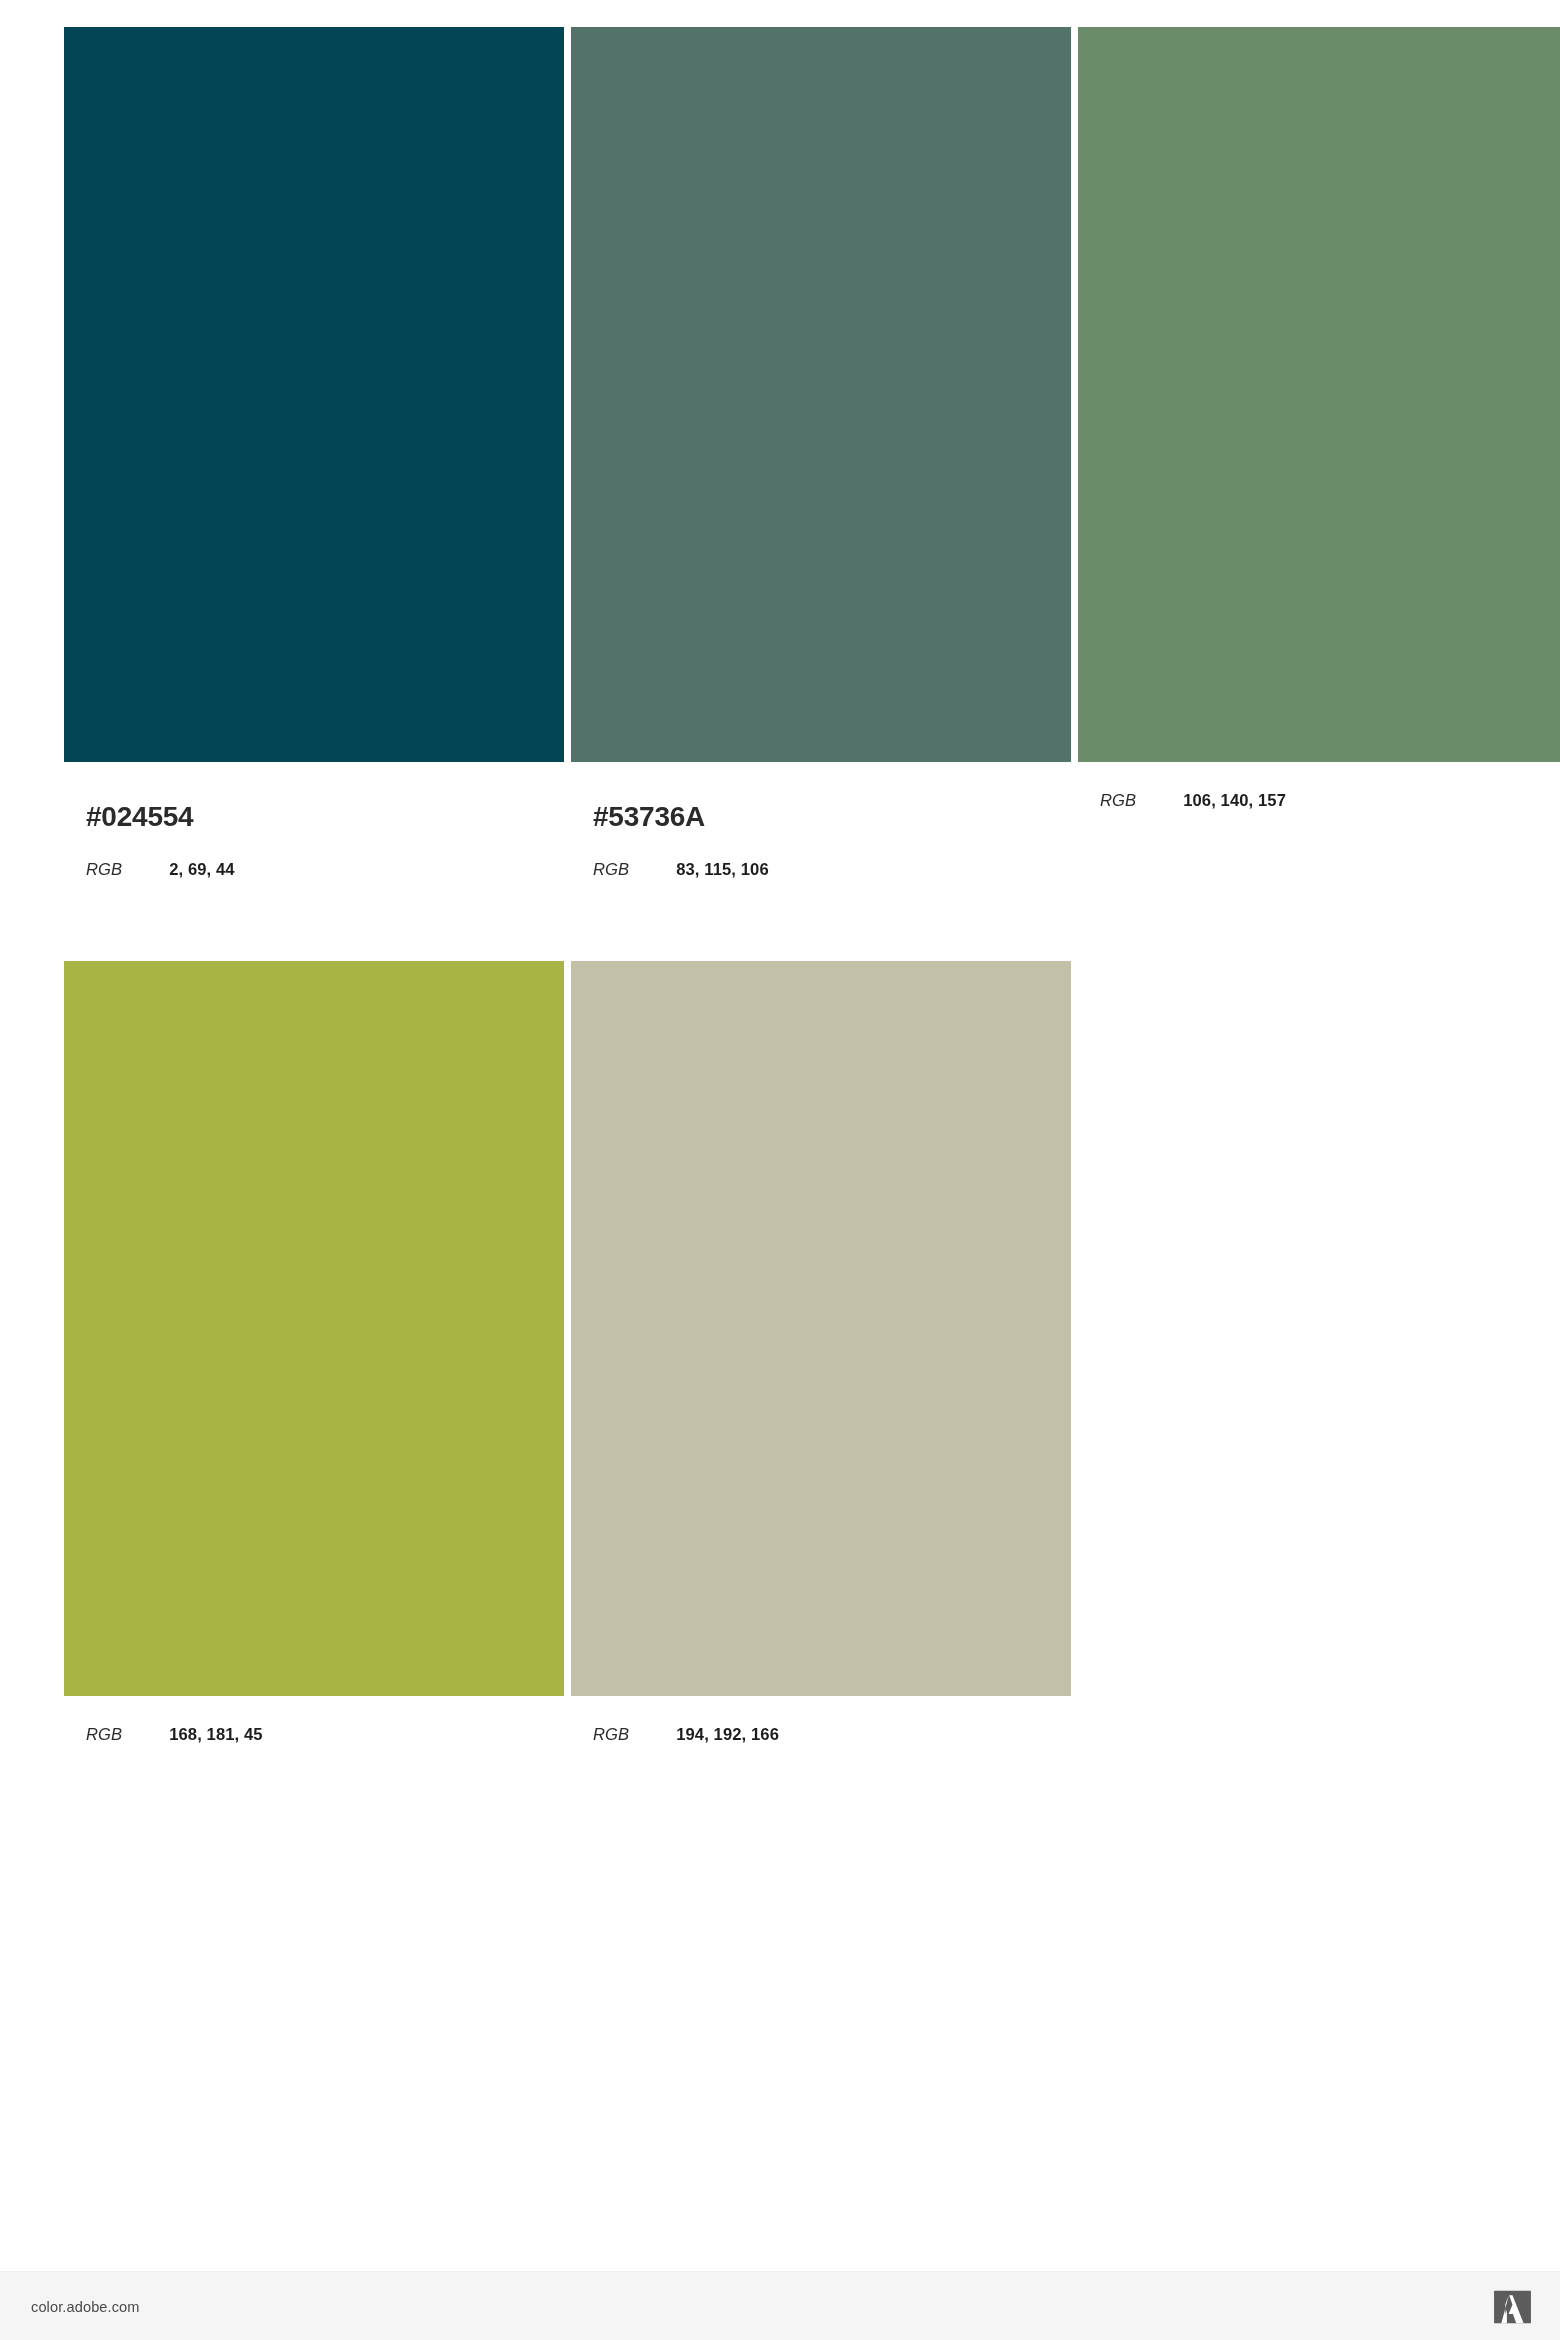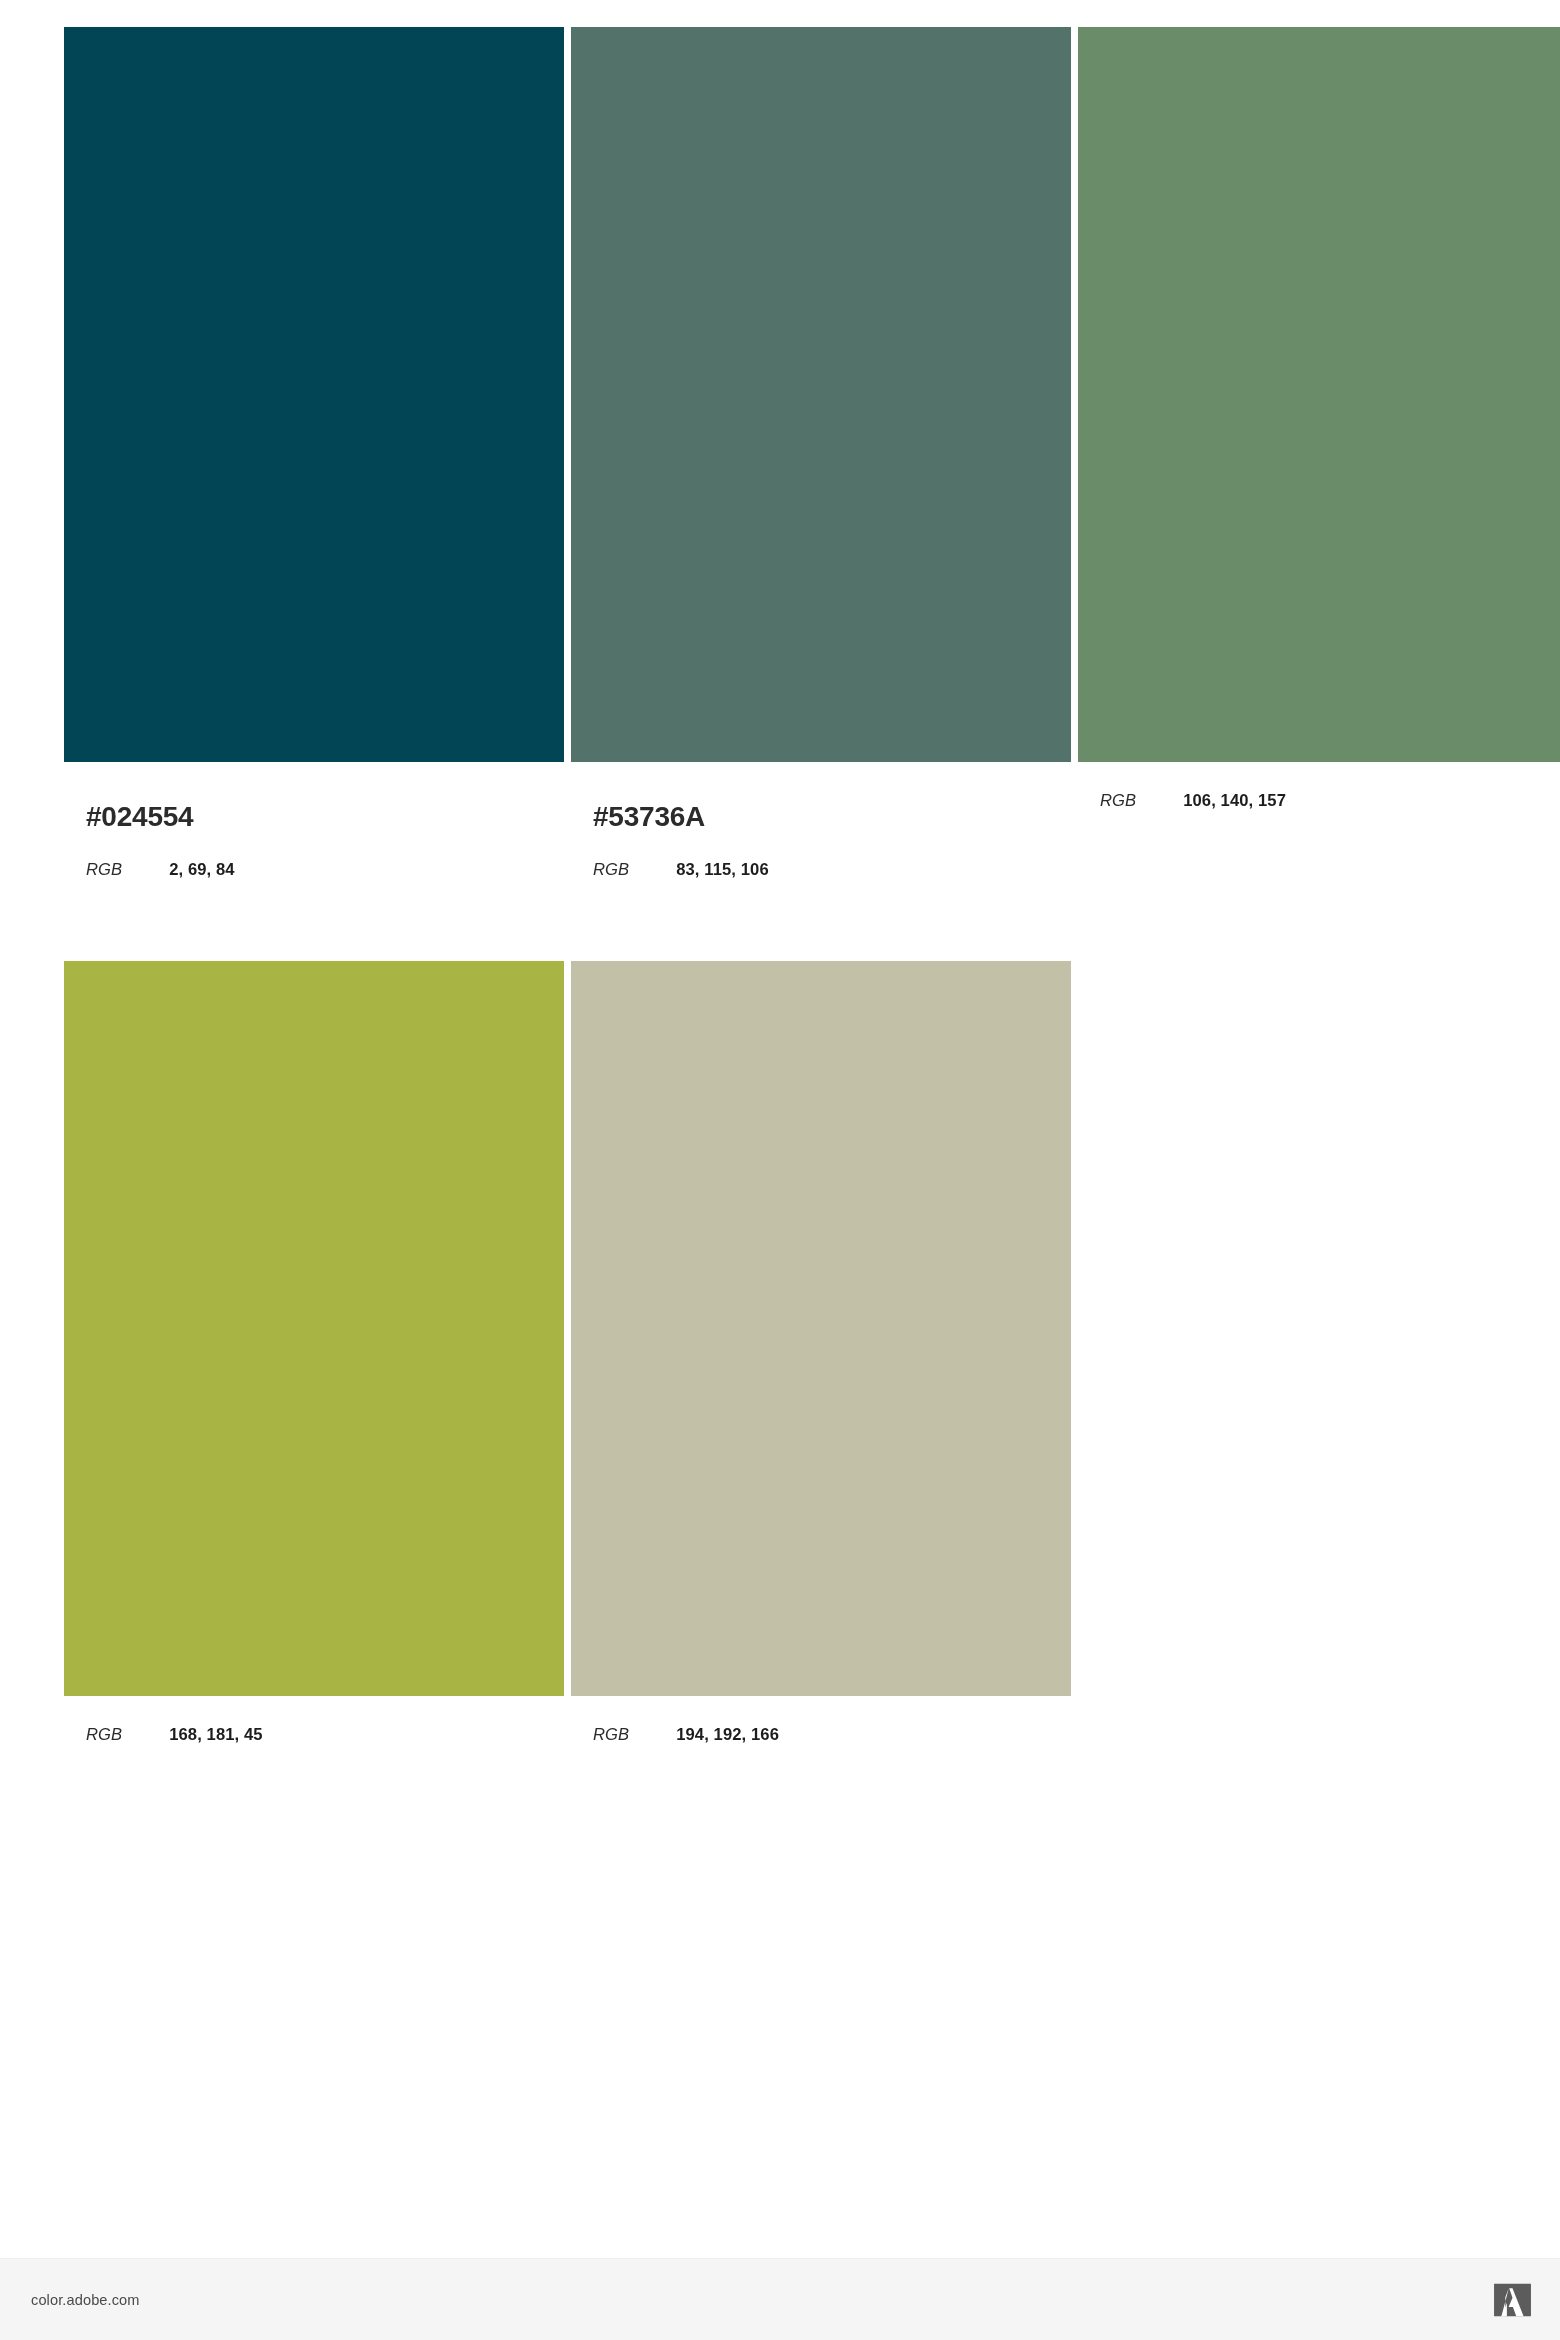--- a/index.html
+++ b/index.html
@@ -83,21 +83,21 @@
     margin-left: 47px;
     letter-spacing: 0.1px;
   }
 
   
   .footer {
     position: absolute;
     left: 0;
     bottom: 0;
     width: 1560px;
-    height: 83px;
+    height: 70px;
     background: #f5f5f5;
     border-top: 1px solid #eeeeee;
     box-sizing: border-box;
   }
   .footer-url {
     position: absolute;
     left: 31px;
     top: 50%;
     transform: translateY(-50%);
     font-size: 14.6px;
@@ -121,21 +121,21 @@
 <div class="palette">
 
   <div class="swatch-row row-1">
 
     <div class="swatch-cell col-1">
       <div class="swatch-chip" style="background-color: rgb(2, 69, 84);"></div>
       <div class="swatch-info">
         <div class="hex-label">#024554</div>
         <div class="rgb-row">
           <span class="rgb-key">RGB</span>
-          <span class="rgb-value">2, 69, 84</span>
+          <span class="rgb-value">2, 69, 44</span>
         </div>
       </div>
     </div>
 
     <div class="swatch-cell col-2">
       <div class="swatch-chip" style="background-color: rgb(83, 115, 106);"></div>
       <div class="swatch-info">
         <div class="hex-label">#53736A</div>
         <div class="rgb-row">
           <span class="rgb-key">RGB</span>

